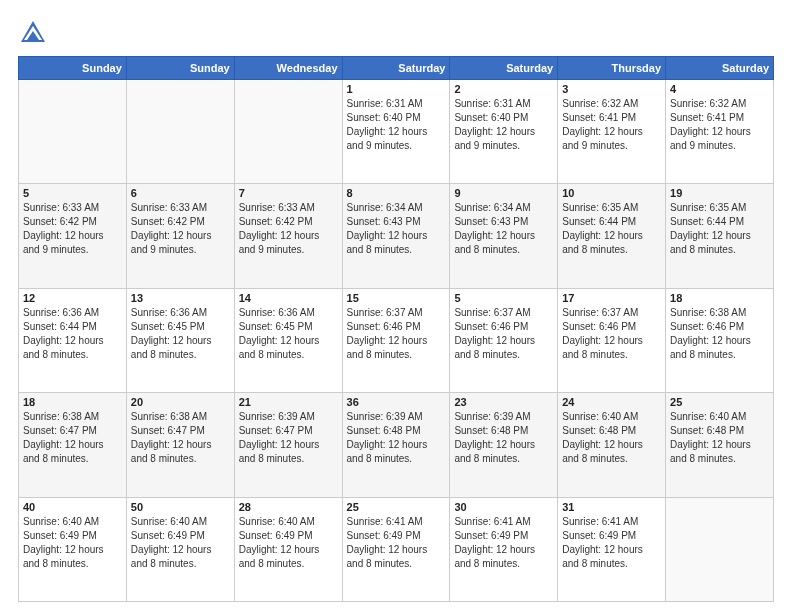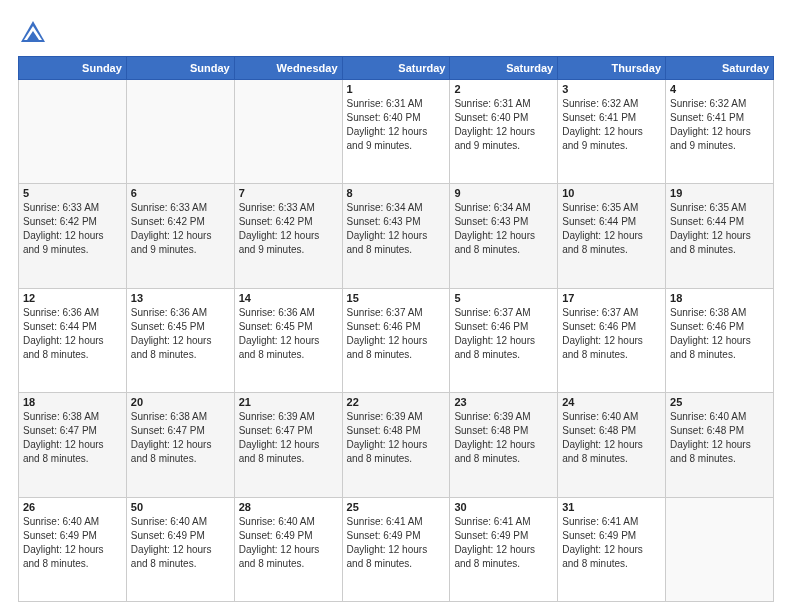--- a/index.html
+++ b/index.html
@@ -270,21 +270,21 @@
 Sunset: 6:47 PM
 Daylight: 12 hours and 8 minutes.</div>
           </td>
           <td>
             <span class="day-num">21</span>
             <div class="day-info" style="white-space: pre-line;">Sunrise: 6:39 AM
 Sunset: 6:47 PM
 Daylight: 12 hours and 8 minutes.</div>
           </td>
           <td>
-            <span class="day-num">22</span>
+            <span class="day-num">36</span>
             <div class="day-info" style="white-space: pre-line;">Sunrise: 6:39 AM
 Sunset: 6:48 PM
 Daylight: 12 hours and 8 minutes.</div>
           </td>
           <td>
             <span class="day-num">23</span>
             <div class="day-info" style="white-space: pre-line;">Sunrise: 6:39 AM
 Sunset: 6:48 PM
 Daylight: 12 hours and 8 minutes.</div>
           </td>
@@ -296,21 +296,21 @@
           </td>
           <td>
             <span class="day-num">25</span>
             <div class="day-info" style="white-space: pre-line;">Sunrise: 6:40 AM
 Sunset: 6:48 PM
 Daylight: 12 hours and 8 minutes.</div>
           </td>
         </tr>
         <tr>
           <td>
-            <span class="day-num">26</span>
+            <span class="day-num">40</span>
             <div class="day-info" style="white-space: pre-line;">Sunrise: 6:40 AM
 Sunset: 6:49 PM
 Daylight: 12 hours and 8 minutes.</div>
           </td>
           <td>
             <span class="day-num">50</span>
             <div class="day-info" style="white-space: pre-line;">Sunrise: 6:40 AM
 Sunset: 6:49 PM
 Daylight: 12 hours and 8 minutes.</div>
           </td>

